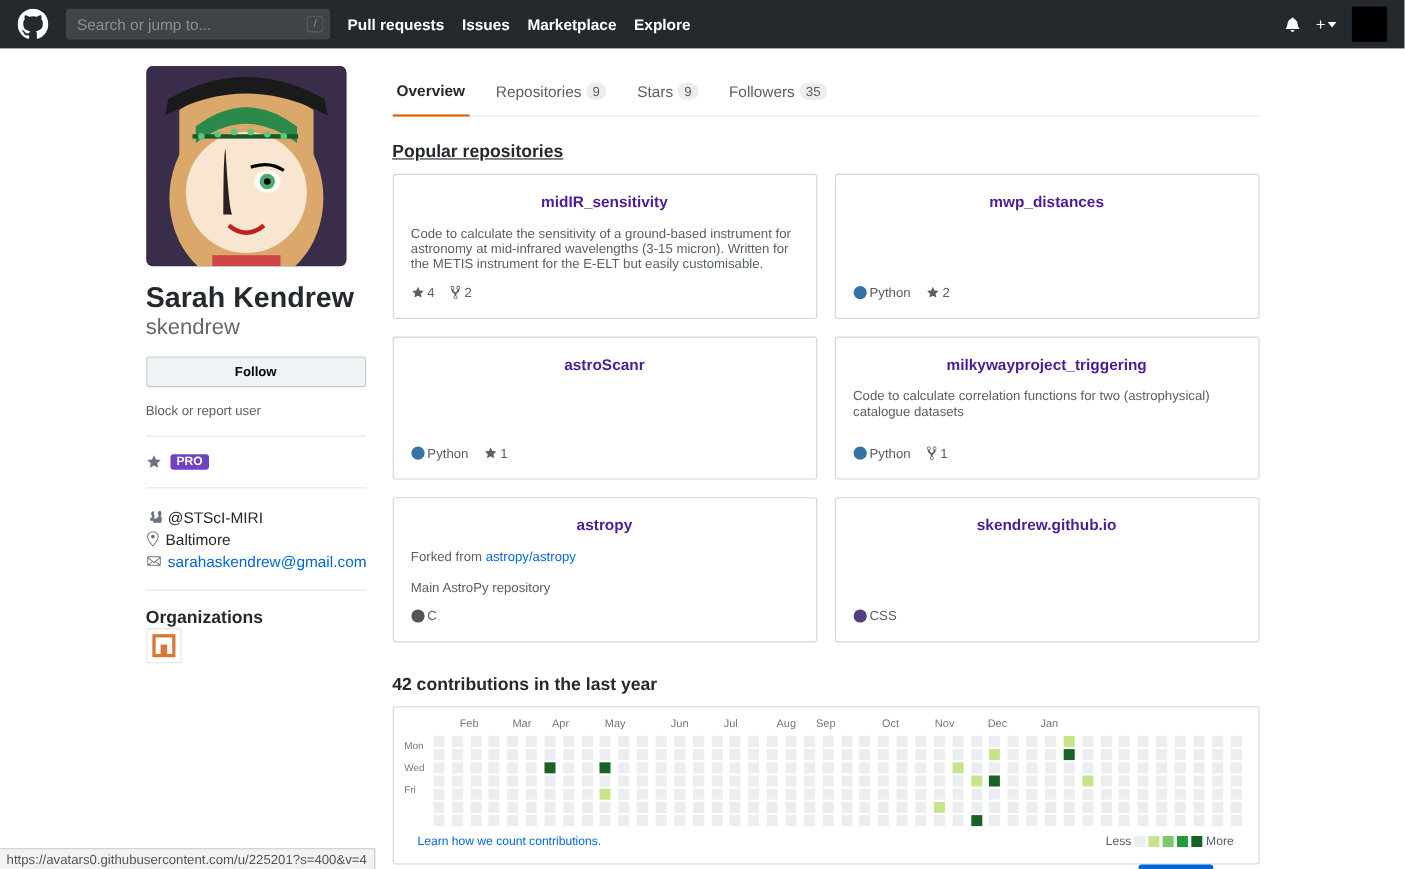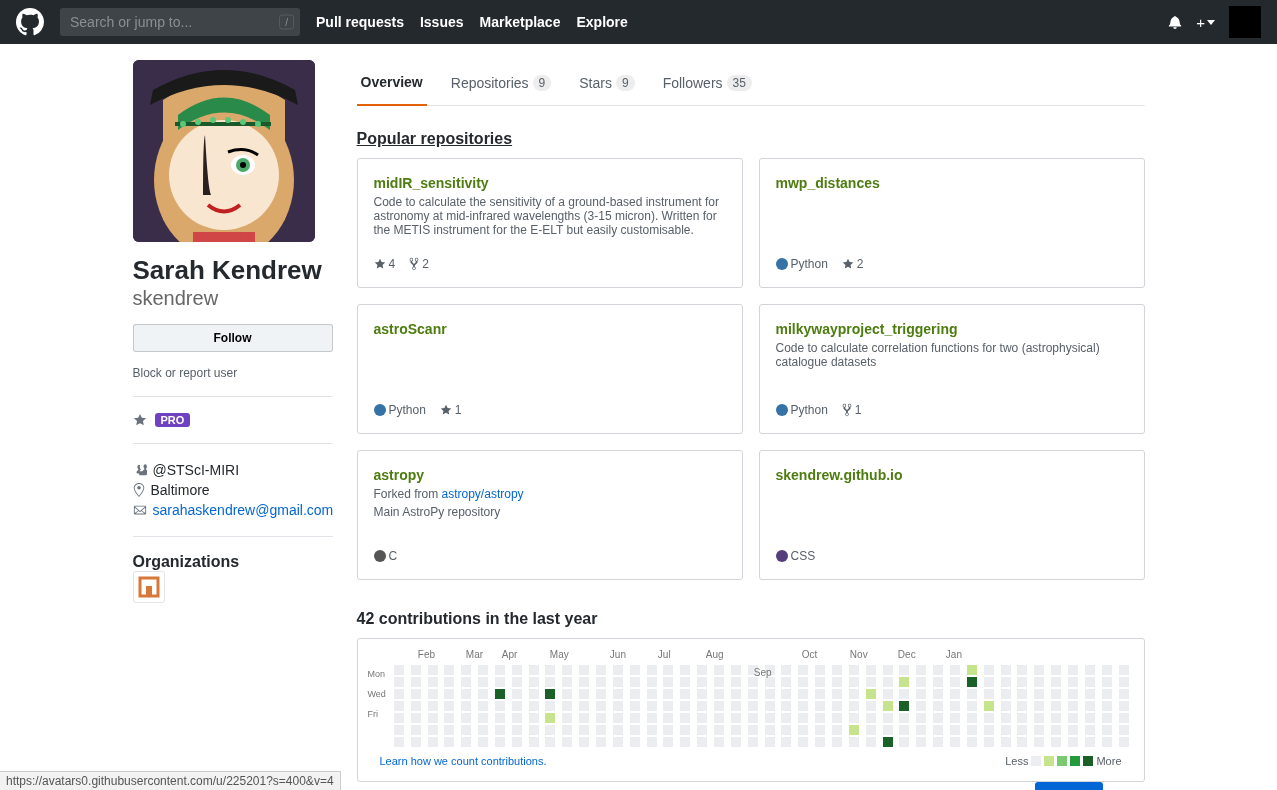--- a/index.html
+++ b/index.html
@@ -42,22 +42,22 @@
   
   .tabs { border-bottom: 1px solid #e1e4e8; display: flex; gap: 20px; margin-bottom: 24px; }
   .tab { padding: 14px 4px; color: #586069; font-size: 14px; cursor: pointer; display: flex; align-items: center; gap: 4px; text-align: center; }
   .tab.active { font-weight: 600; color: #24292e; border-bottom: 2px solid #e36209; margin-bottom: -1px; }
   .counter { background: rgba(27,31,35,.08); border-radius: 20px; font-size: 12px; padding: 1px 6px; color: #586069; }
 
   
   .section-title { font-size: 16px; margin-bottom: 10px; text-decoration: underline; }
   .repo-grid { display: grid; grid-template-columns: 1fr 1fr; gap: 16px; margin-bottom: 30px; }
   .repo-card { border: 1px solid #d1d5da; border-radius: 3px; padding: 16px; display: flex; flex-direction: column; min-height: 130px; }
-  .repo-name { color: #4d7c0f; font-weight: 600; font-size: 14px; }
-  .repo-desc { font-size: 12px; color: #586069; margin-top: 4px; }
+  .repo-name { color: #4c1d95; font-weight: 600; font-size: 14px; text-align: center; }
+  .repo-desc { font-size: 12px; color: #586069; margin-top: 14px; }
   .repo-desc a { color: #0366d6; }
   .repo-meta { margin-top: auto; display: flex; gap: 14px; font-size: 12px; color: #586069; align-items: center; padding-top: 12px; }
   .lang-dot { width: 12px; height: 12px; border-radius: 50%; display: inline-block; vertical-align: middle; }
   .meta-item { display: inline-flex; align-items: center; gap: 3px; }
 
   
   .contrib-title { font-size: 16px; margin-bottom: 10px; }
   .contrib-box { border: 1px solid #d1d5da; border-radius: 3px; padding: 10px 10px 10px 10px; }
   .graph-wrap { display: flex; gap: 4px; }
   .day-labels { display: flex; flex-direction: column; font-size: 9px; color: #767676; gap: 10px; padding-top: 20px; padding-right: 4px; }
@@ -281,21 +281,21 @@
         </div>
         <div class="graph-col">
           <div class="month-row" id="month-row">
               <span class="month-lbl" style="left: 24px;">Feb</span>
               <span class="month-lbl" style="left: 72px;">Mar</span>
               <span class="month-lbl" style="left: 108px;">Apr</span>
               <span class="month-lbl" style="left: 156px;">May</span>
               <span class="month-lbl" style="left: 216px;">Jun</span>
               <span class="month-lbl" style="left: 264px;">Jul</span>
               <span class="month-lbl" style="left: 312px;">Aug</span>
-              <span class="month-lbl" style="left: 360px; margin-top: 18px;">Sep</span>
+              <span class="month-lbl" style="left: 348px;">Sep</span>
               <span class="month-lbl" style="left: 408px;">Oct</span>
               <span class="month-lbl" style="left: 456px;">Nov</span>
               <span class="month-lbl" style="left: 504px;">Dec</span>
               <span class="month-lbl" style="left: 552px;">Jan</span>
             </div>
           <div class="cells" id="cells">
               <div class="cell"></div>
               <div class="cell"></div>
               <div class="cell"></div>
               <div class="cell"></div>

